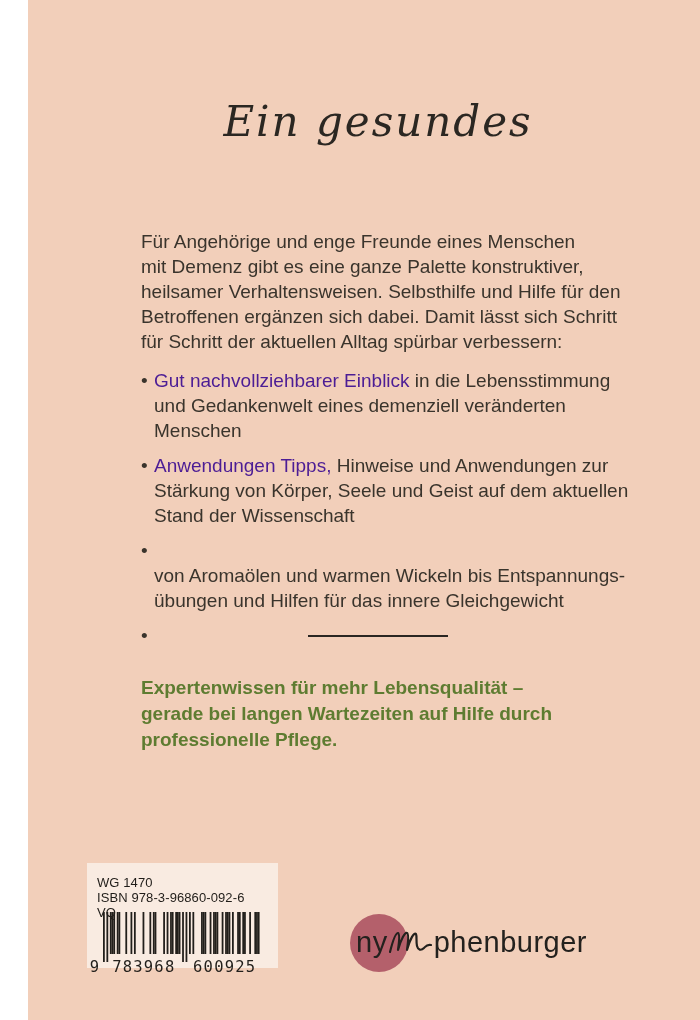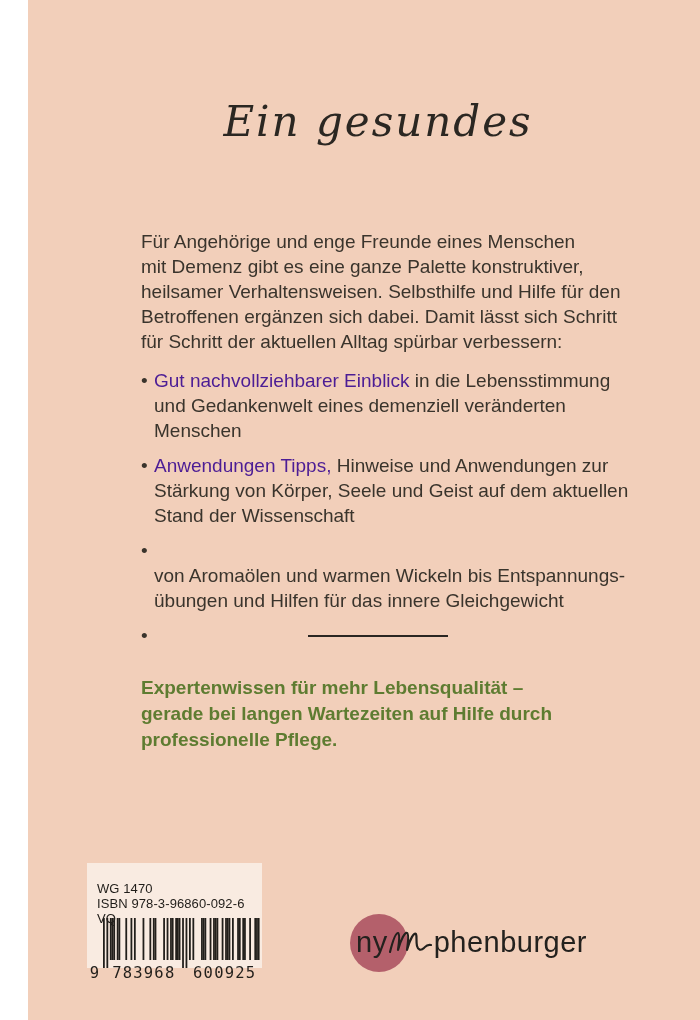--- a/index.html
+++ b/index.html
@@ -25,22 +25,22 @@
   .bullet-list{margin-top:14px;}
   .bullet{position:relative;padding-left:13px;margin-bottom:10px;}
   .bullet .dot{position:absolute;left:0;top:0;}
   .btext{white-space:pre-line;}
   .btext b{font-weight:normal;color:#4c1d95;}
   .divider{width:140px;height:2px;background:var(--divider);margin:22px 0 0 167px;}
   .highlight{margin-top:38px;width:474px;text-align:left;white-space:pre-line;
     font-weight:bold;font-size:19px;line-height:26px;color:var(--accent_green);}
 
   
-  .imprint{position:absolute;left:59px;top:863px;width:175px;height:105px;
-    background:var(--box);padding:18px 0 0 10px;color:#201d19;}
+  .imprint{position:absolute;left:59px;top:863px;width:191px;height:105px;
+    background:var(--box);padding:12px 0 0 10px;color:#201d19;}
   .imprint-line{font-size:13px;line-height:15px;font-weight:500;letter-spacing:0.1px;}
   .barcode-svg{display:block;margin:-8px 0 0 -8px;fill:var(--bar_dark);}
 
   
   .publisher{position:absolute;left:320px;top:912px;width:240px;height:70px;text-align:center;}
   .logo-circle{position:absolute;left:2px;top:2px;width:58px;height:58px;border-radius:50%;
     background:var(--logo_rose);}
   .logo-text{position:absolute;left:8px;top:13px;font-size:29px;line-height:34px;
     color:#23211e;letter-spacing:0.5px;white-space:nowrap;}
   .script-m{vertical-align:-5px;}

